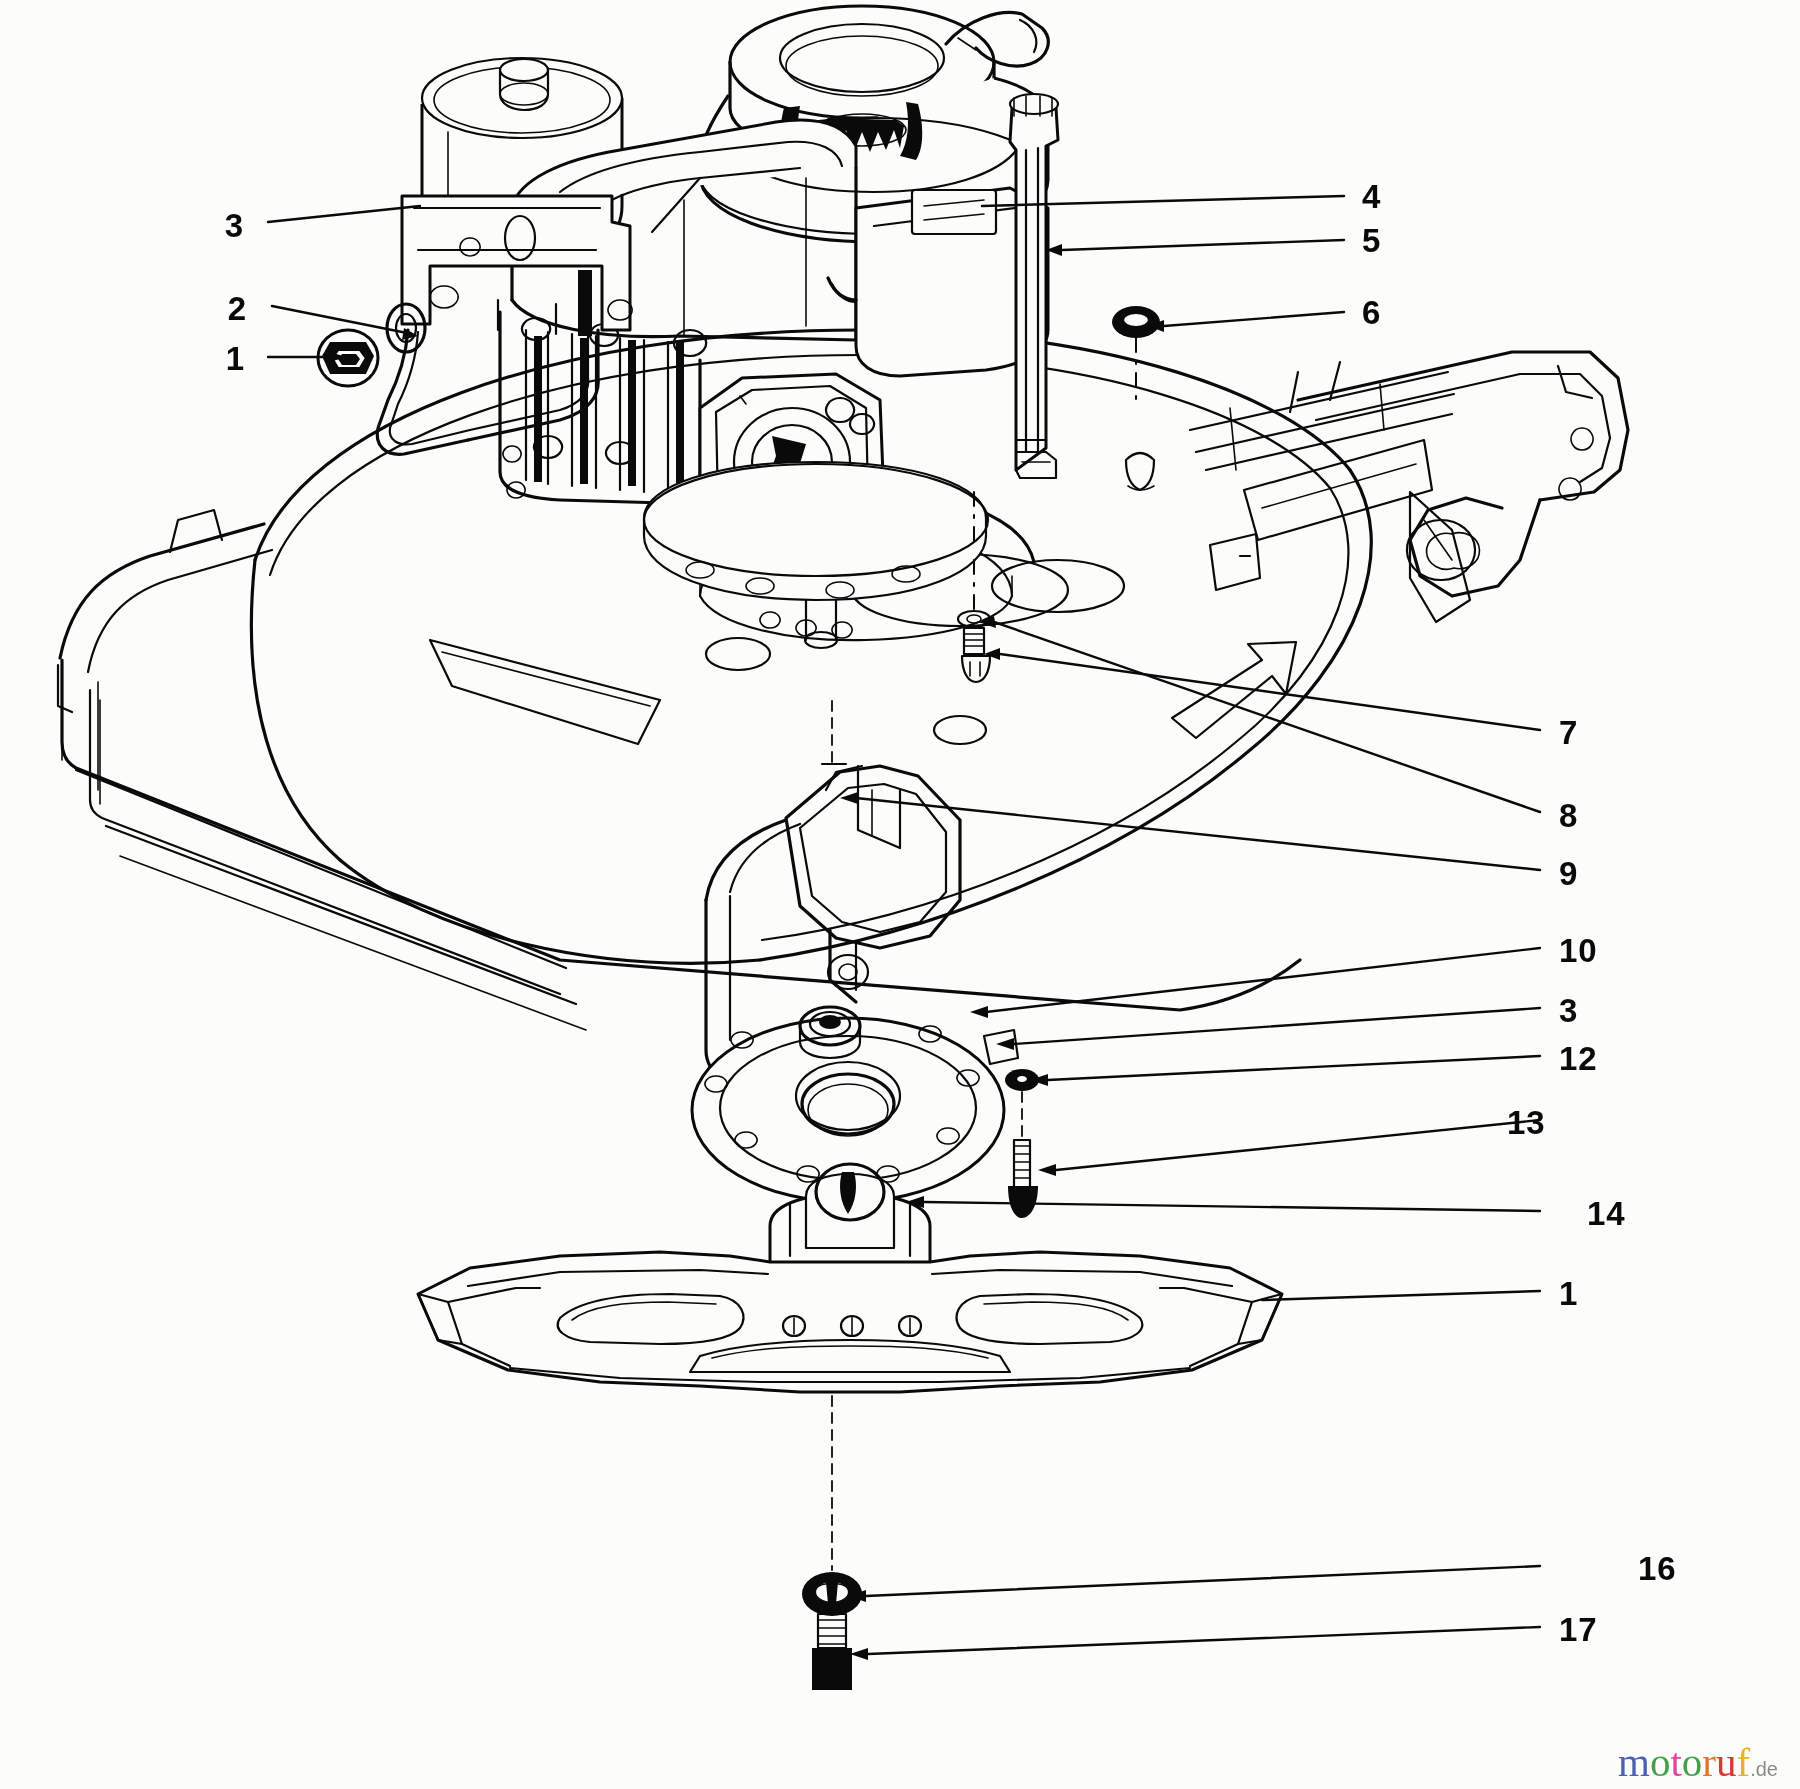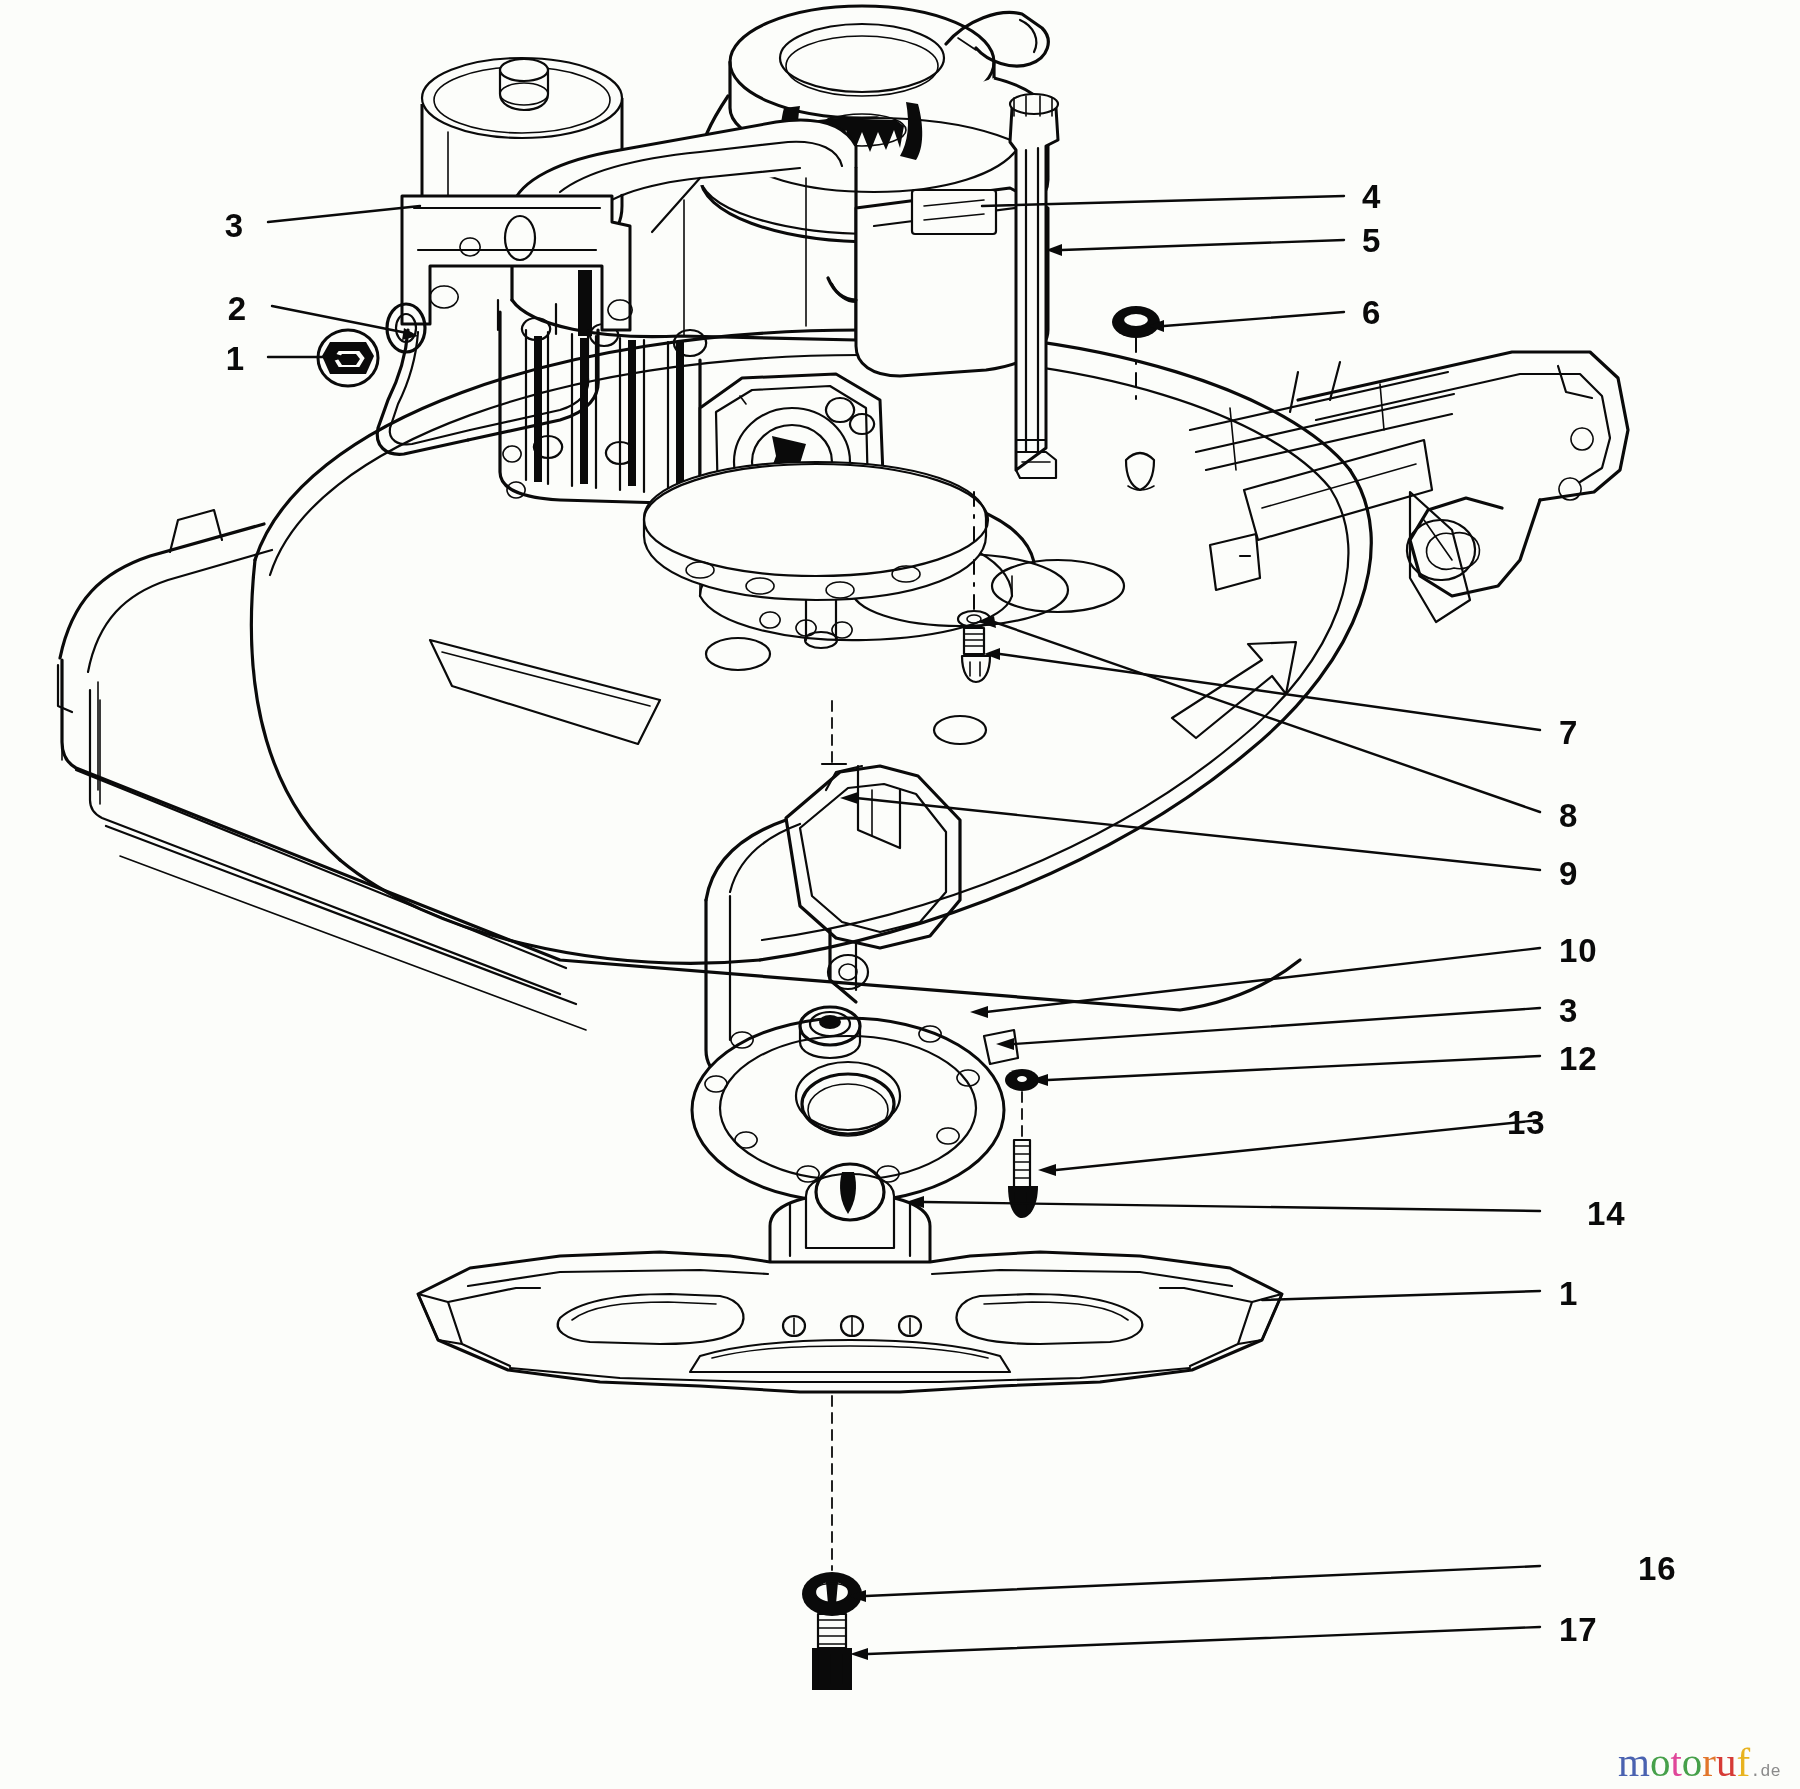--- a/index.html
+++ b/index.html
@@ -42,22 +42,22 @@
     left: 1618px;
     top: 1742px;
     font-family: "Liberation Serif", serif;
     font-size: 41px;
     line-height: 1;
     white-space: nowrap;
     user-select: none;
   }
   #watermark .wm-l { font-weight: 400; }
   #watermark .wm-suffix {
-    font-size: 17px;
-    font-family: Liberation Mono, monospace;
+    font-size: 20px;
+    font-family: Liberation Sans, sans-serif;
     letter-spacing: 0px;
   }
 </style>
 </head>
 <body>
 
 <div id="page">
 
   <svg id="diagram-svg" viewBox="0 0 1800 1789" xmlns="http://www.w3.org/2000/svg">
     <defs>

